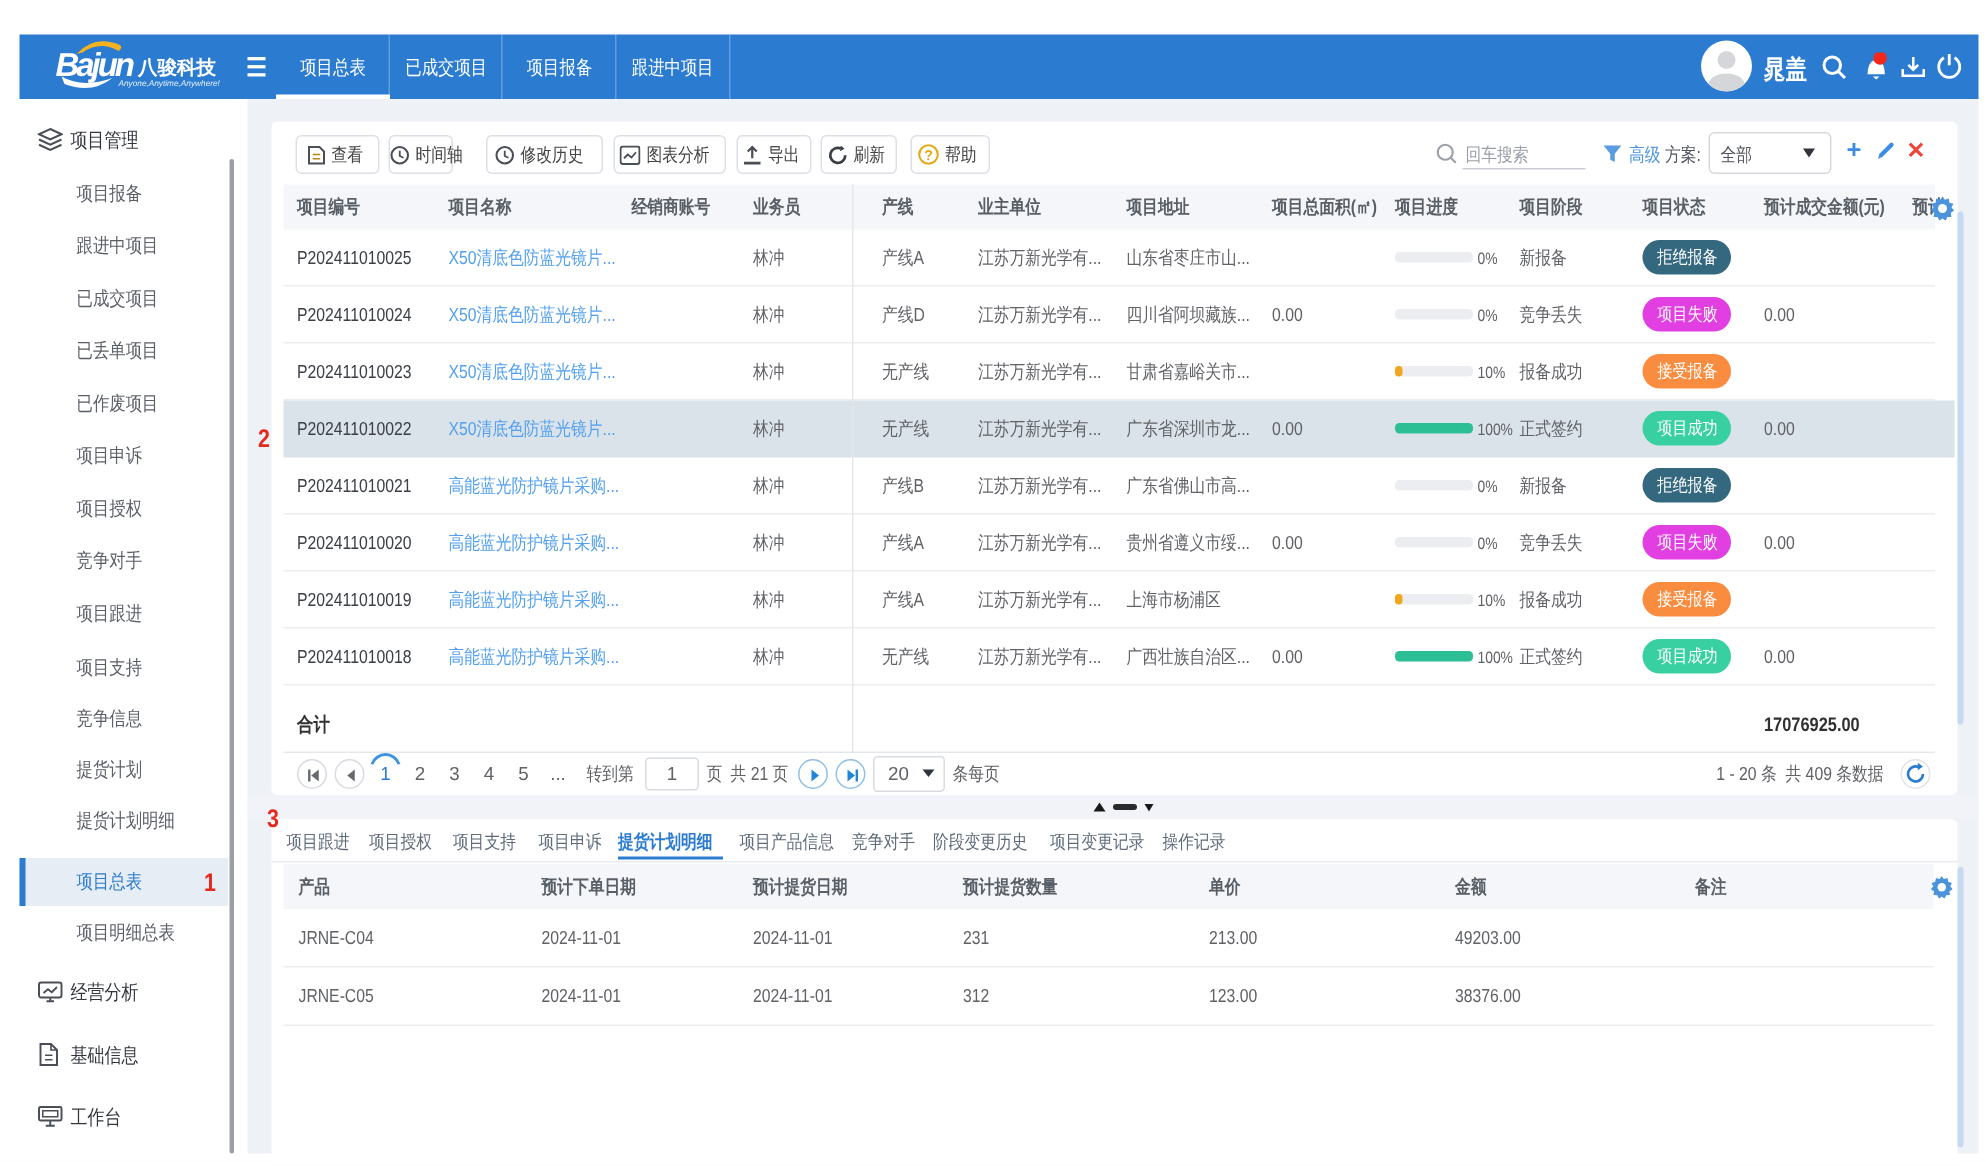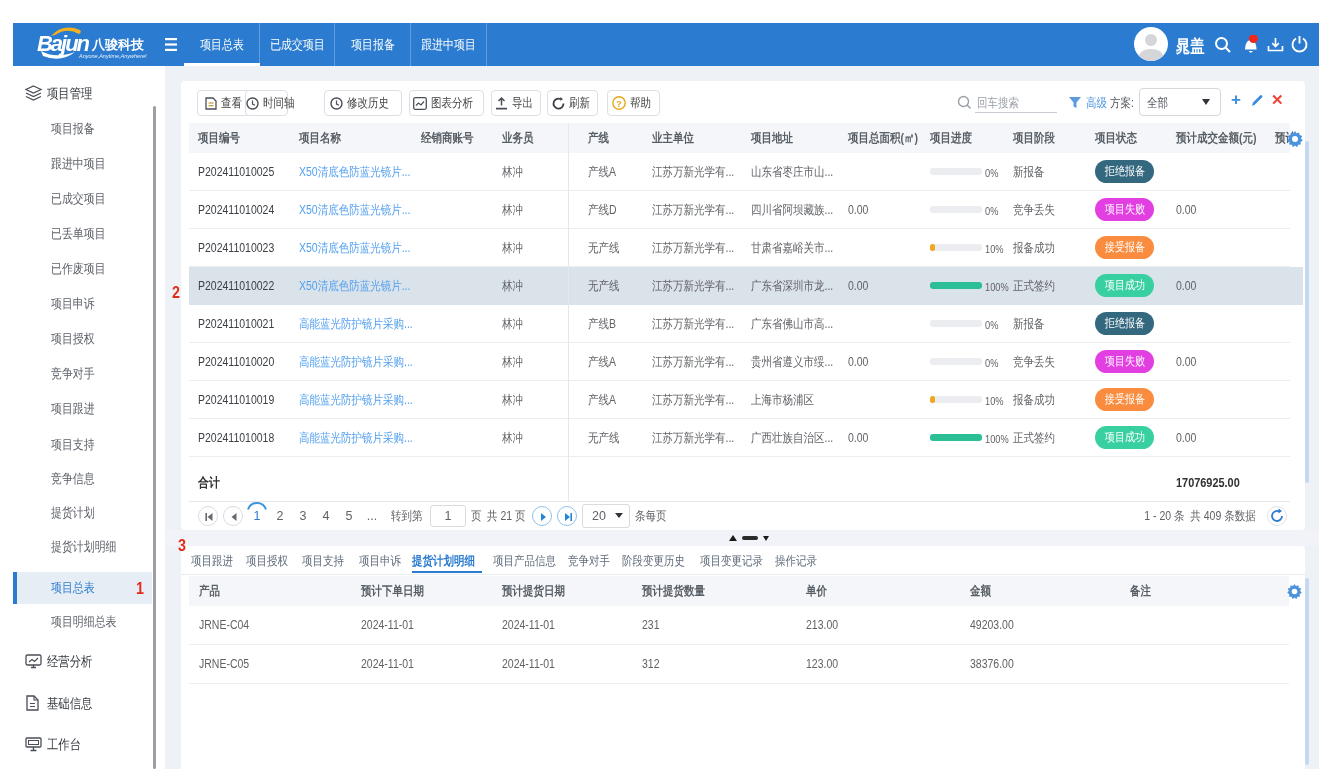--- a/index.html
+++ b/index.html
@@ -133,21 +133,21 @@
       <path d="M 5.5 14.5 L 11.5 14.5 M 8.5 11 L 8.5 14.5" stroke="#4a4e57" stroke-width="1.3"></path>
     </svg>
   </div>
 <div class="abs" style="left:47px;top:736px;font-size:13.5px;color:#33373d;transform:scaleX(.84);transform-origin:0 50%">工作台</div>
 <div class="abs" style="left:153px;top:106px;width:3px;height:663px;background:#9b9ea4;border-radius:2px"></div>
 <div class="abs" style="left:181px;top:81px;width:1124px;height:449px;background:#fff;border-radius:4px;overflow:hidden">
 <div class="btn" style="left:16px;width:56px;line-height:24px"><svg width="12" height="13">
         <path d="M 1 1 L 8 1 L 11 4 L 11 12 L 1 12 Z" fill="none" stroke="#4a4e57" stroke-width="1.3"></path>
         <path d="M 3.5 6 L 8.5 6 M 3.5 8.8 L 8.5 8.8" stroke="#b8860b" stroke-width="1.1"></path>
       </svg><span class="sx" style="transform-origin:0 50%">查看</span></div>
-<div class="btn" style="left:64px;width:43px;line-height:24px"><svg width="13" height="13">
+<div class="btn" style="left:78px;width:43px;line-height:24px"><svg width="13" height="13">
         <circle cx="6.5" cy="6.5" r="5.5" fill="none" stroke="#4a4e57" stroke-width="1.4"></circle>
         <path d="M 6.5 3.5 L 6.5 7 L 9 8.2" fill="none" stroke="#4a4e57" stroke-width="1.2"></path>
       </svg><span class="sx" style="transform-origin:0 50%">时间轴</span></div>
 <div class="btn" style="left:143px;width:78px;line-height:24px"><svg width="13" height="13">
         <circle cx="6.5" cy="6.5" r="5.5" fill="none" stroke="#4a4e57" stroke-width="1.4"></circle>
         <path d="M 6.5 3.5 L 6.5 7 L 9 8.2" fill="none" stroke="#4a4e57" stroke-width="1.2"></path>
       </svg><span class="sx" style="transform-origin:0 50%">修改历史</span></div>
 <div class="btn" style="left:228px;width:75px;line-height:24px"><svg width="14" height="13">
         <rect x="0.7" y="0.7" width="12.6" height="11.6" rx="1.5" fill="none" stroke="#4a4e57" stroke-width="1.3"></rect>
         <path d="M 3 8.5 L 5.5 6 L 8 8 L 11 4.5" fill="none" stroke="#4a4e57" stroke-width="1.2"></path>

